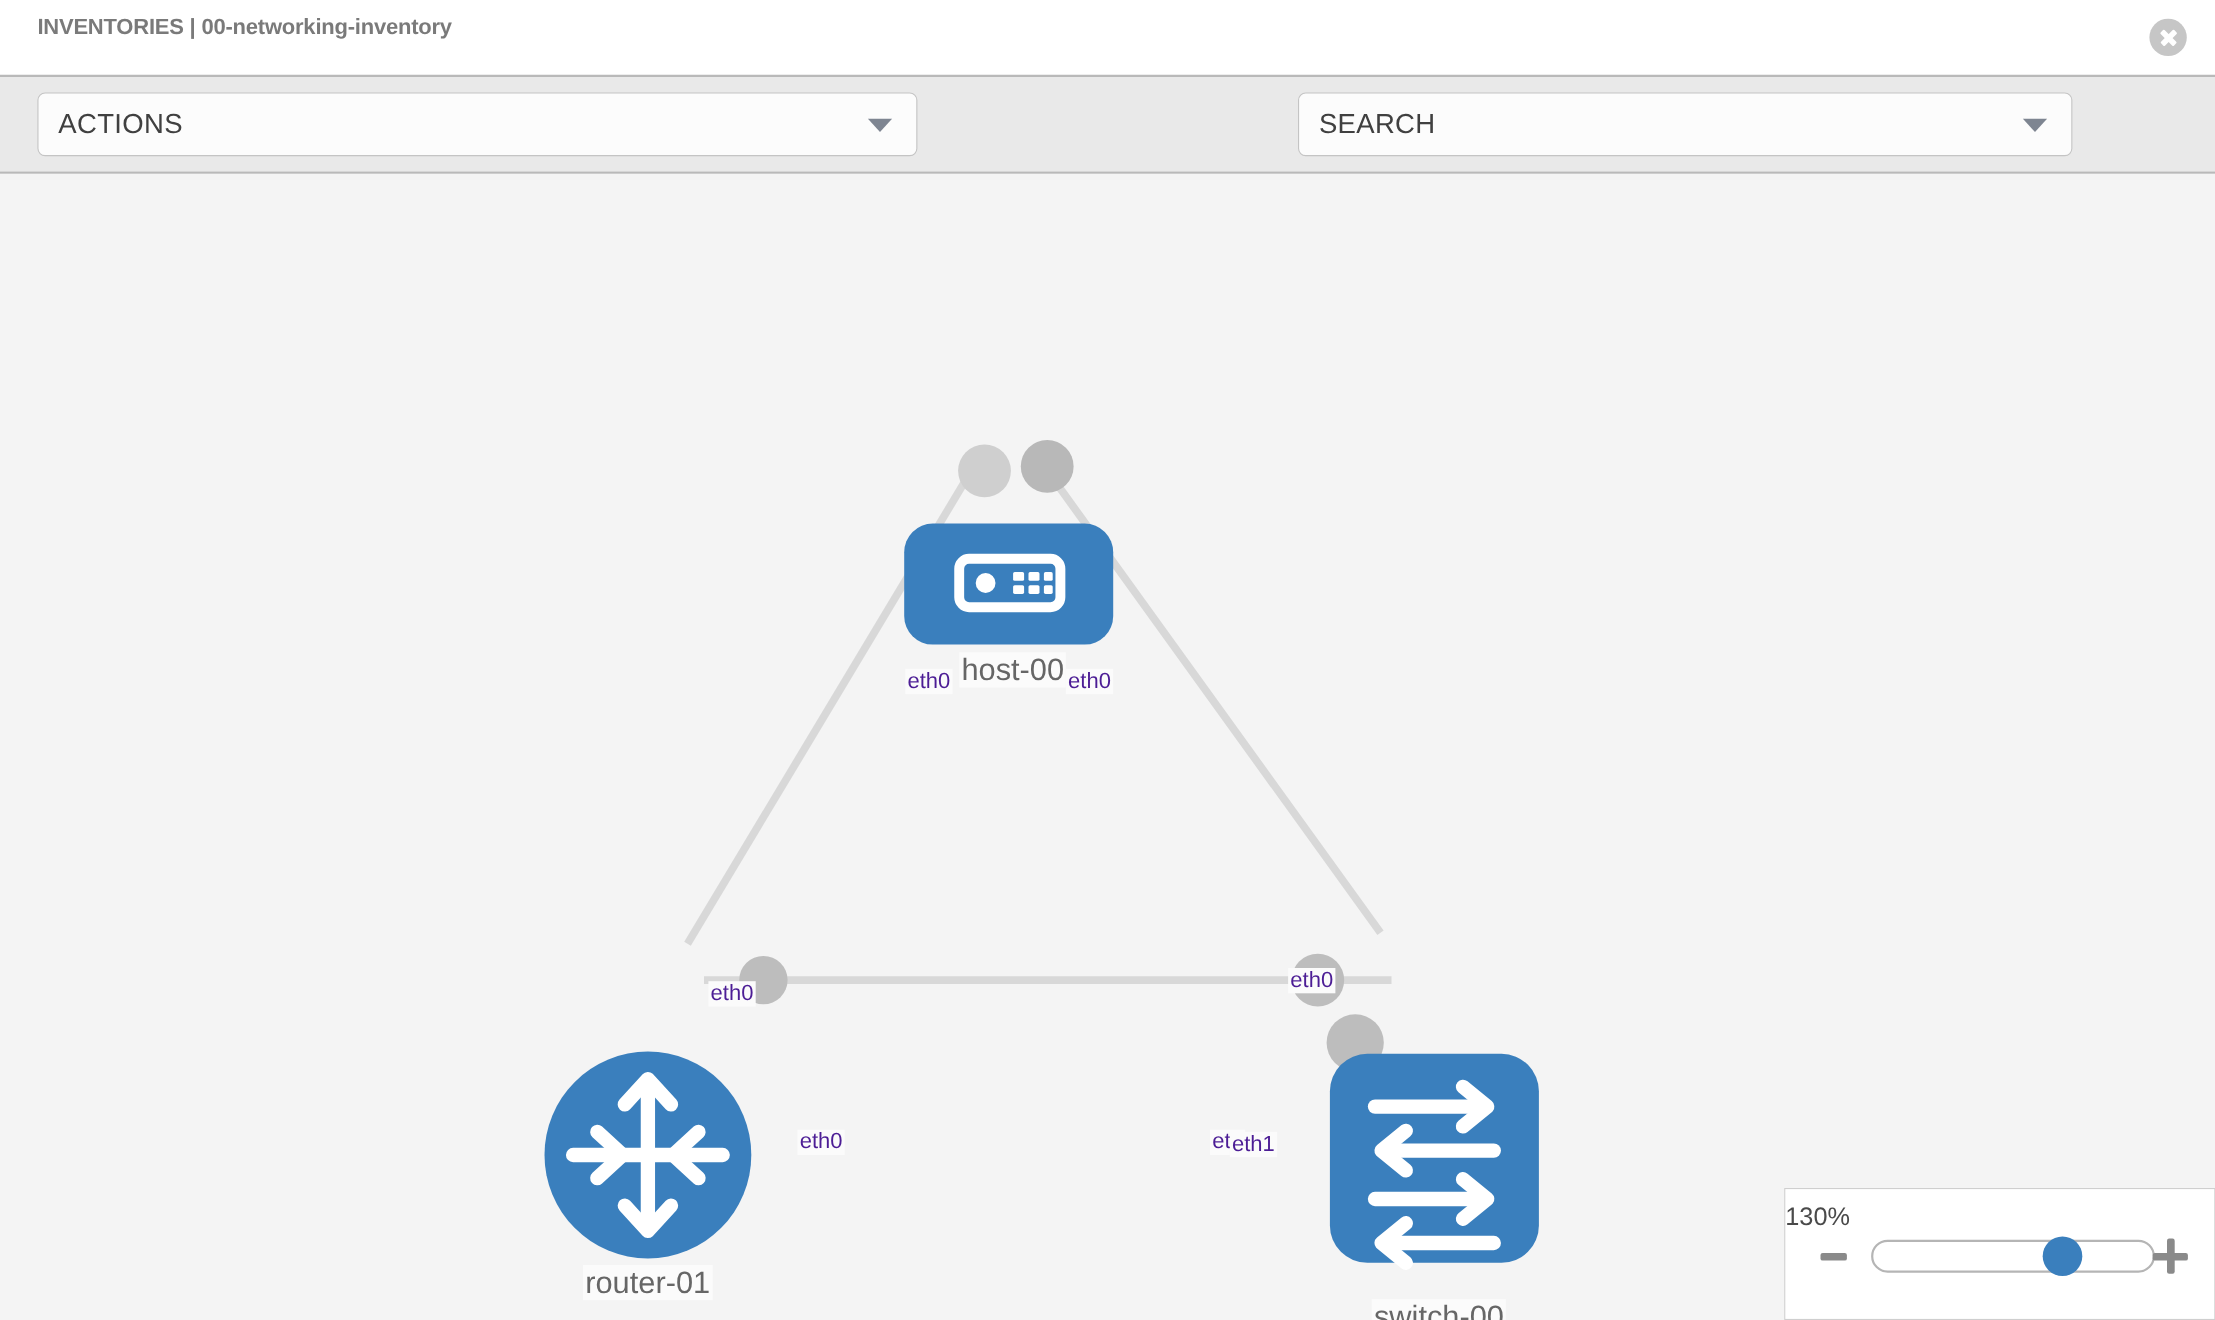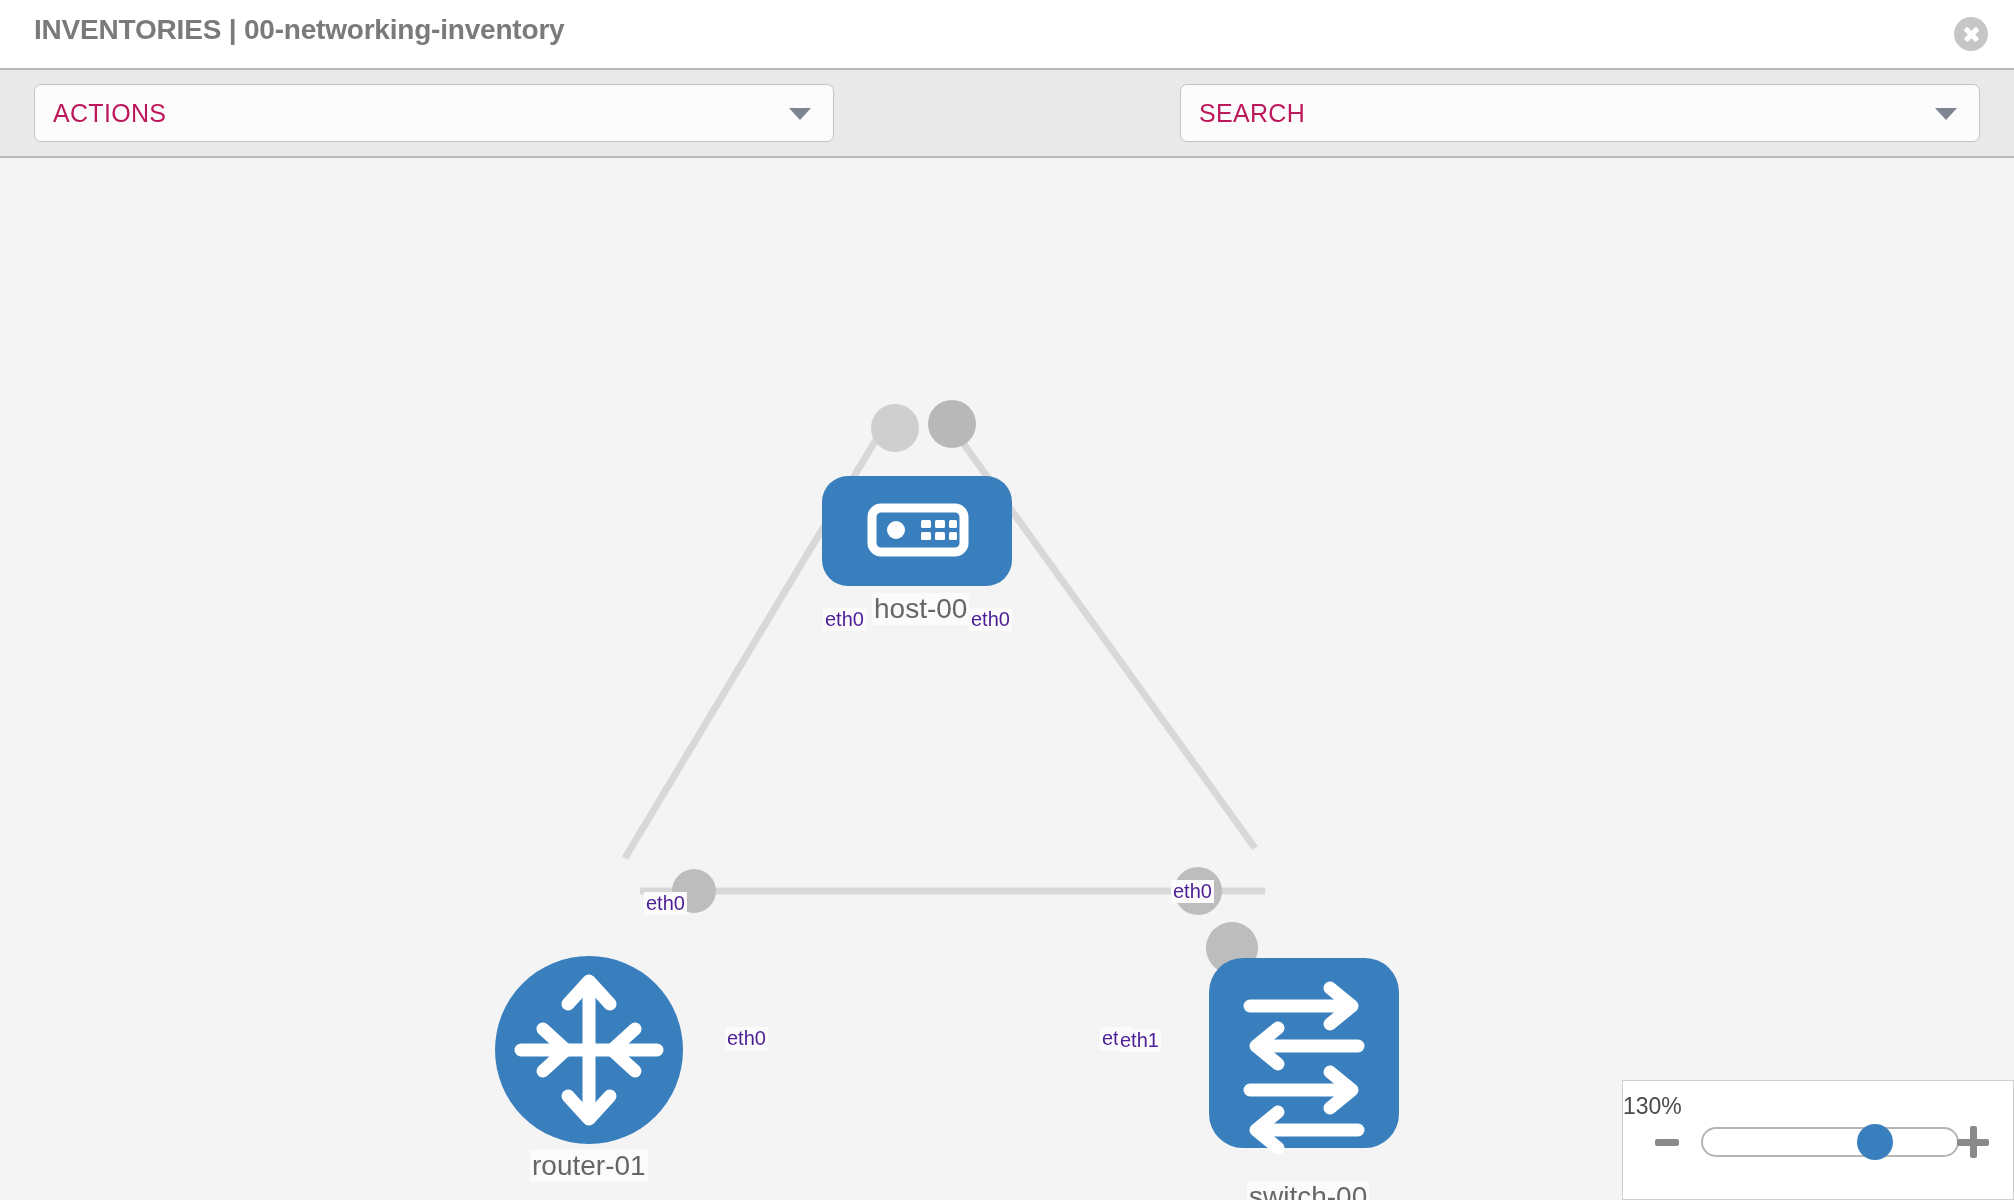--- a/index.html
+++ b/index.html
@@ -21,21 +21,21 @@
     left: 0; top: 0;
     width: 2014px;
     height: 68px;
     background: #ffffff;
     box-sizing: border-box;
   }
   #header-title {
     position: absolute;
     left: 34px;
     top: 14px;
-    font-size: 28px;
+    font-size: 20px;
     font-weight: bold;
     color: #7a7a7a;
     letter-spacing: -0.2px;
     white-space: nowrap;
   }
   #close-button {
     position: absolute;
     right: 26px;
     top: 17px;
     width: 34px;
@@ -78,31 +78,31 @@
   #actions-select {
     left: 34px;
     top: 14px;
     width: 800px;
     height: 58px;
     cursor: pointer;
   }
   #search-select {
     left: 1180px;
     top: 14px;
-    width: 800px;
+    width: 704px;
     height: 58px;
     cursor: text;
   }
   .field-label {
     position: absolute;
     left: 18px;
     top: 50%;
     transform: translateY(-50%);
     font-size: 25px;
-    color: #be185d;
+    color: #404040;
     letter-spacing: 0.3px;
     white-space: nowrap;
   }
   .caret {
     position: absolute;
     right: 22px;
     top: 50%;
     margin-top: -5px;
     width: 0; height: 0;
     border-left: 11px solid transparent;

